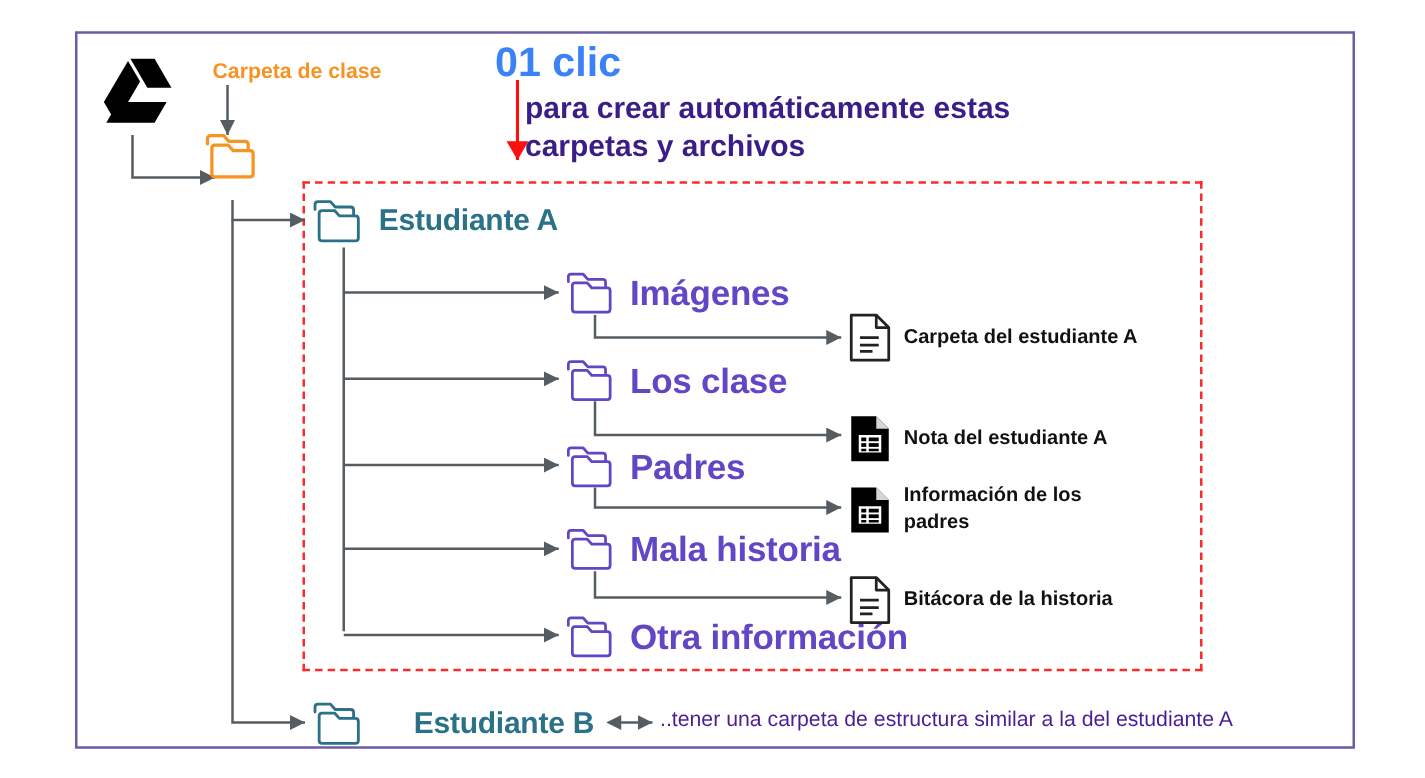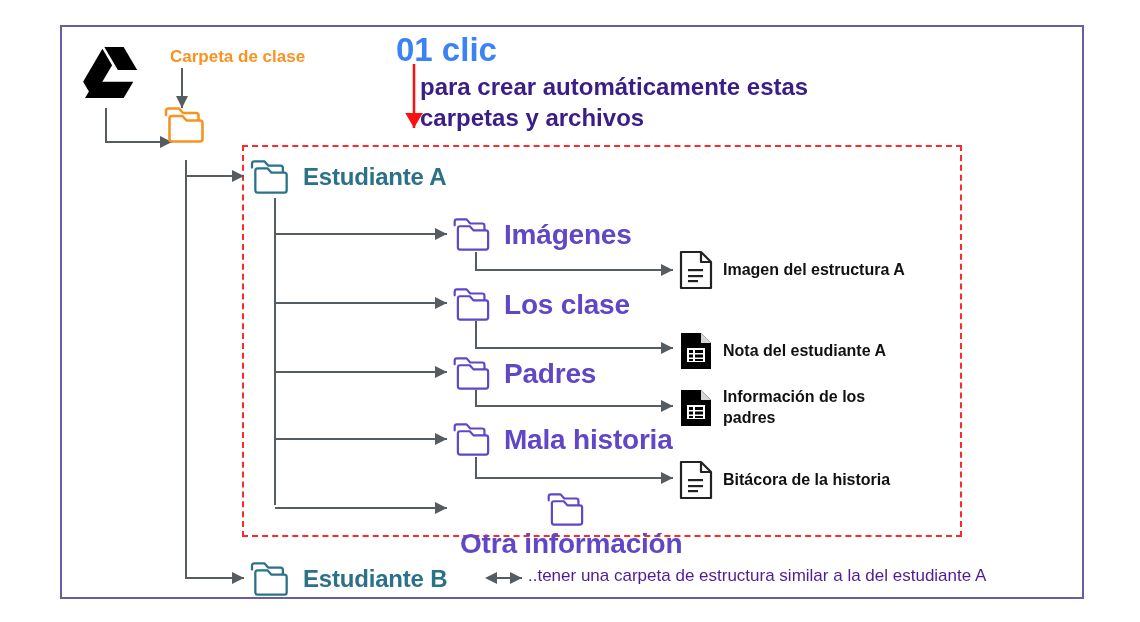--- a/index.html
+++ b/index.html
@@ -90,26 +90,26 @@
     position: absolute;
     left: 420px;
     top: 72px;
     color: #3a1d87;
     font-size: 24px;
     font-weight: bold;
     line-height: 1.28;
   }
   
   #node-estudiante-a { left: 248px; top: 158px; }
-  #node-estudiante-b { left: 248px; top: 560px; }
+  #node-estudiante-b { left: 248px; top: 560px; gap: 28px; }
   #node-imagenes     { left: 451px; top: 216px; }
   #node-grados       { left: 451px; top: 286px; }
   #node-padres       { left: 451px; top: 355px; }
   #node-historia     { left: 451px; top: 421px; }
-  #node-otra         { left: 451px; top: 491px; flex-direction: column; }
+  #node-otra         { left: 451px; top: 491px; }
 
   .teal-label {
     color: #2b7187;
     font-size: 24px;
     margin-left: 9px;
   }
   .purple-label {
     color: #6146c6;
     font-size: 28px;
     margin-left: 9px;
@@ -263,21 +263,21 @@
   </div>
 
   <div class="file-node" id="file-imagen">
     <svg style="width:34px;height:40px;" viewBox="0 0 34 40">
       <path d="M2,2 L22,2 L32,12 L32,38 L2,38 Z" fill="#ffffff" stroke="#222222" stroke-width="2.2" stroke-linejoin="round"></path>
       <path d="M22,2 L22,12 L32,12" fill="none" stroke="#222222" stroke-width="2.2" stroke-linejoin="round"></path>
       <rect x="9" y="19" width="15" height="2.2" fill="#222222"></rect>
       <rect x="9" y="25" width="15" height="2.2" fill="#222222"></rect>
       <rect x="9" y="30" width="10" height="2.2" fill="#222222"></rect>
     </svg>
-    <span class="file-label">Imagen del estructura A</span>
+    <span class="file-label">Carpeta del estudiante A</span>
   </div>
 
   <div class="file-node" id="file-nota">
     <svg style="width:34px;height:40px;" viewBox="0 0 34 40">
       <path d="M2,2 L22,2 L32,12 L32,38 L2,38 Z" fill="#000000"></path>
       <path d="M22,2 L32,12 L22,12 Z" fill="#d6d6d6"></path>
       <rect x="8" y="17" width="18" height="14" fill="#ffffff"></rect>
       <rect x="10" y="19" width="4" height="3" fill="#000000"></rect>
       <rect x="16" y="19" width="8" height="3" fill="#000000"></rect>
       <rect x="10" y="23.5" width="4" height="3" fill="#000000"></rect>

